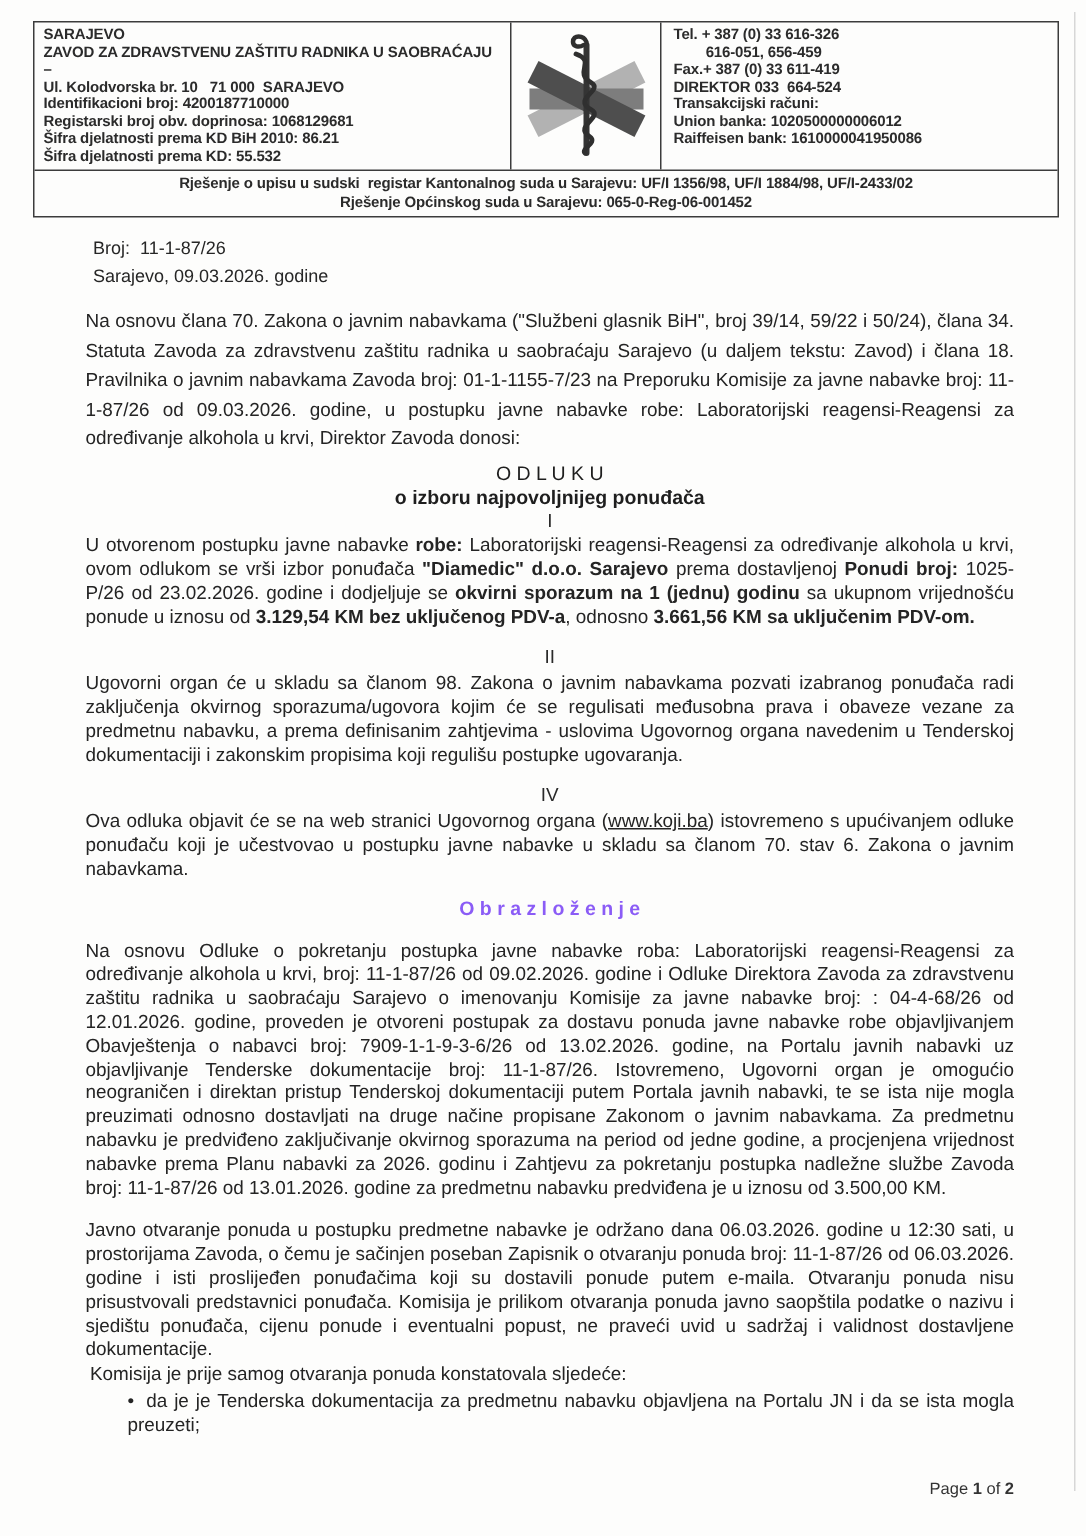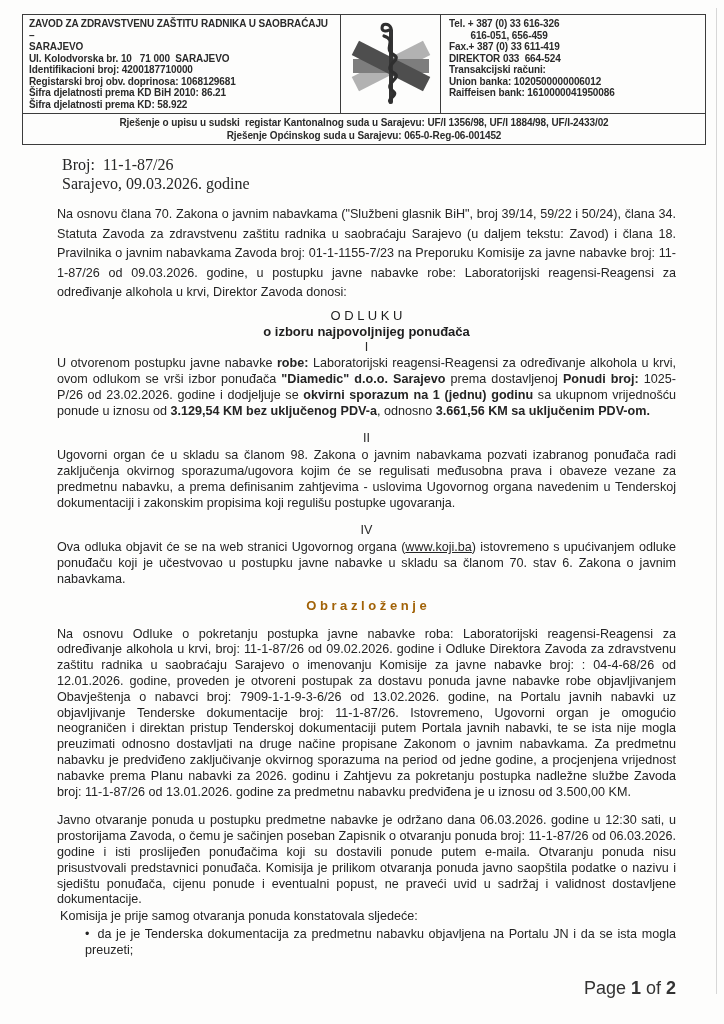--- a/index.html
+++ b/index.html
@@ -19,56 +19,56 @@
   .hdr-row1{display:flex;border-bottom:1.6px solid #3c3c3c;}
   .hdr-left{width:318px;border-right:1.6px solid #3c3c3c;padding:3px 6px;box-sizing:border-box;}
   .hdr-logo{width:100px;border-right:1.6px solid #3c3c3c;display:flex;align-items:center;justify-content:center;box-sizing:border-box;}
   .hdr-right{flex:1;padding:3px 8px;box-sizing:border-box;}
   .hdr-line{font-size:10px;font-weight:bold;line-height:11.5px;letter-spacing:-.1px;color:#2b2b2b;white-space:pre-wrap;}
   .hdr-row2{padding:2px 6px;}
   .hdr-row2 .hdr-line{line-height:13px;text-align:center;}
 
   
   .meta{margin:11px 48px 0 62px;}
-  .meta-line{font-size:16px;line-height:18.5px;white-space:pre-wrap;color:#262626;font-family:Liberation Serif, serif;}
+  .meta-line{font-size:12px;line-height:18.5px;white-space:pre-wrap;color:#262626;}
 
   
   .content{margin:0 48px 0 57px;}
   .para{font-size:12.6px;line-height:15.8px;text-align:justify;color:#242424;margin:0;}
   .para.intro{line-height:19.5px;margin-top:12px;}
   .para + .para{margin-top:13px;}
   .heading{font-size:13px;font-weight:normal;text-align:center;margin-top:5px;line-height:16px;color:#1e1e1e;}
   .subtitle{font-size:13px;font-weight:bold;text-align:center;line-height:16px;color:#1e1e1e;}
-  .obraz{font-size:13px;font-weight:bold;text-align:center;margin:10px 0 13px 0;line-height:16px;color:#a16207;}
+  .obraz{font-size:13px;font-weight:bold;text-align:center;margin:10px 0 13px 0;line-height:16px;color:#8b5cf6;}
   .roman{font-size:12.6px;text-align:center;margin-top:12px;margin-bottom:1px;line-height:15.8px;color:#2a2a2a;}
   .subtitle + .roman{margin-top:0;}
   .plain{font-size:12.6px;line-height:15.8px;margin-top:1px;padding-left:3px;color:#242424;}
   .bullet{font-size:12.6px;line-height:15.8px;text-align:justify;margin:2px 0 0 28px;color:#242424;}
   .bullet .marker{margin-right:8px;}
   .b{font-weight:bold;}
   .u{text-decoration:underline;}
 
   
-  .footer{position:absolute;right:48px;bottom:25px;font-size:18px;color:#333;}
+  .footer{position:absolute;right:48px;bottom:25px;font-size:11px;color:#333;}
 </style>
 </head>
 <body>
 
 <div class="page">
 
   <div class="hdr">
     <div class="hdr-row1">
       <div class="hdr-left">
+          <div class="hdr-line">SARAJEVO</div>
           <div class="hdr-line">ZAVOD ZA ZDRAVSTVENU ZAŠTITU RADNIKA U SAOBRAĆAJU –</div>
-          <div class="hdr-line">SARAJEVO</div>
           <div class="hdr-line">Ul. Kolodvorska br. 10   71 000  SARAJEVO</div>
           <div class="hdr-line">Identifikacioni broj: 4200187710000</div>
           <div class="hdr-line">Registarski broj obv. doprinosa: 1068129681</div>
           <div class="hdr-line">Šifra djelatnosti prema KD BiH 2010: 86.21</div>
-          <div class="hdr-line">Šifra djelatnosti prema KD: 58.922</div>
+          <div class="hdr-line">Šifra djelatnosti prema KD: 55.532</div>
         </div>
       <div class="hdr-logo">
         <svg width="82" height="84" viewBox="0 0 82 84" aria-hidden="true">
           <g transform="translate(41,44)">
             <rect x="-40" y="-8" width="80" height="16" fill="#b2b2b2" transform="rotate(-27)"></rect>
             <rect x="-38" y="-7" width="76" height="14" fill="#7d7d7d"></rect>
             <rect x="-40" y="-8" width="80" height="16" fill="#4e4e4e" transform="rotate(27)"></rect>
             <rect x="-2" y="-38" width="4" height="76" rx="2" fill="#343434"></rect>
             <path d="M -7,-30 C 7,-25 -9,-18 3,-11 C 12,-6 -10,0 3,7 C 12,12 -9,18 2,25 C 8,29 -4,33 -1,36" stroke="#2f2f2f" stroke-width="3.2" fill="none" stroke-linecap="round"></path>
             <path d="M 0,-38 C -2,-43 -9,-43 -9,-38 C -9,-35 -5,-34 -2,-36" stroke="#2f2f2f" stroke-width="3" fill="none" stroke-linecap="round"></path>

